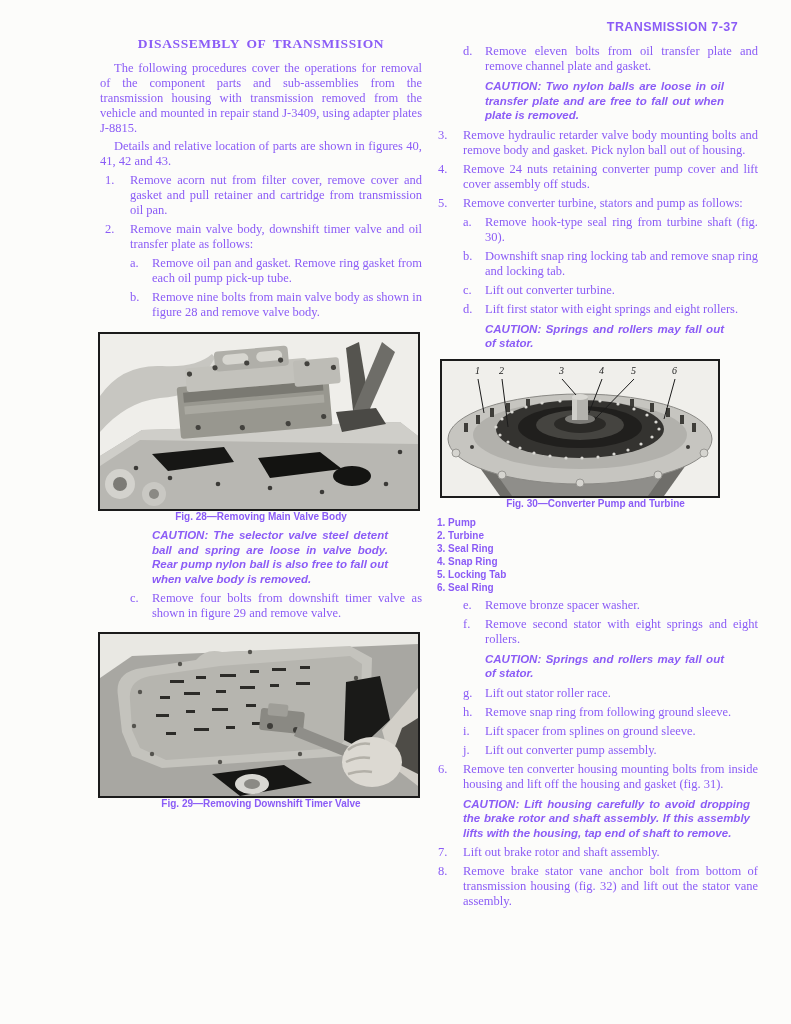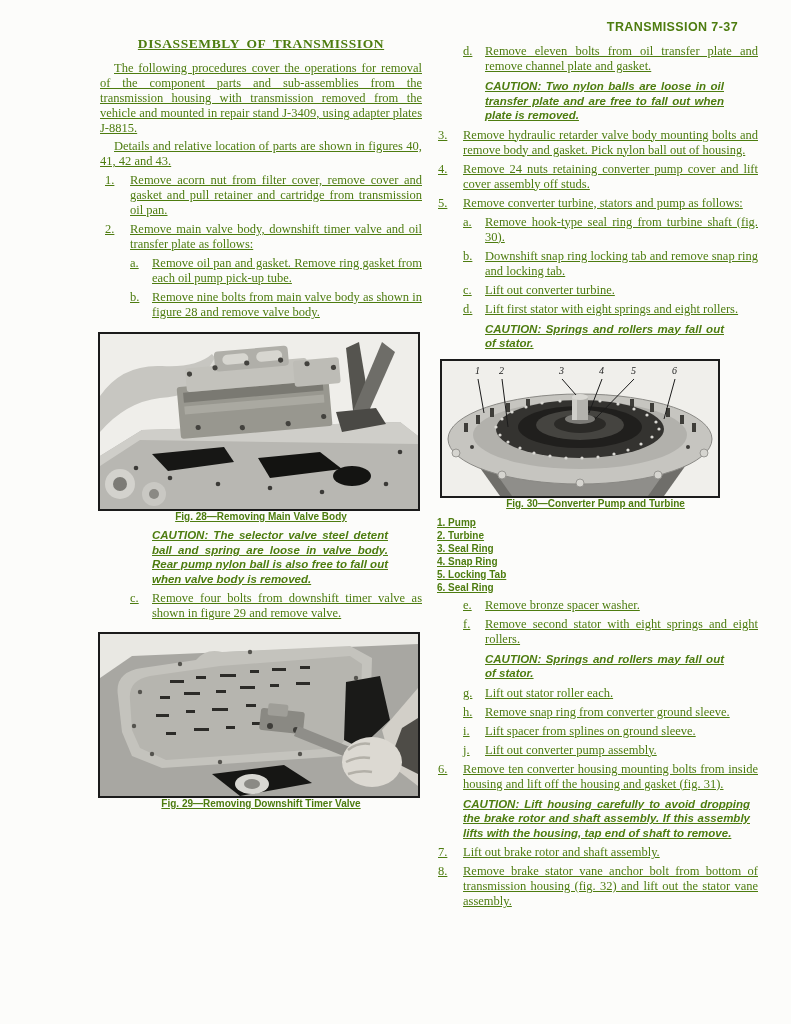--- a/index.html
+++ b/index.html
@@ -1,20 +1,20 @@
 <!DOCTYPE html>
 <html><head>
 <meta charset="utf-8">
 <style>
   html,body{margin:0;padding:0;background:#e8e8e8;}
-  .page{position:relative;width:791px;height:1024px;background:#fcfcfa;color:#4d7c0f;overflow:hidden;
+  .page{position:relative;width:791px;height:1024px;background:#fcfcfa;color:#8b5cf6;overflow:hidden;
         font-family:"Liberation Serif",serif;}
   .page-head{position:absolute;top:20px;left:433px;width:305px;text-align:right;
              font:bold 12.5px/15px "Liberation Sans",sans-serif;letter-spacing:.4px;}
-  .col{position:absolute;top:36px;text-decoration:underline;}
+  .col{position:absolute;top:36px;}
   .col-left{left:100px;width:322px;}
   .col-right{left:433px;top:40px;width:325px;}
   .main-heading{text-align:center;font:bold 13.5px/16px "Liberation Serif",serif;
                 letter-spacing:.6px;word-spacing:3px;margin-bottom:9px;}
   .body-text{font-size:12.5px;line-height:15px;text-align:justify;}
   .para{text-indent:14px;margin-top:3px;}
   .item{display:flex;margin-top:4px;}
   .item .num{flex:0 0 30px;padding-left:5px;box-sizing:border-box;}
   .item .txt{flex:1;text-align:justify;}
   .sub{display:flex;margin-left:30px;margin-top:4px;}
@@ -348,25 +348,25 @@
     </div>
     <div class="sub">
       <div class="lbl">f.</div>
       <div class="txt">Remove second stator with eight springs and eight rollers.</div>
     </div>
 
     <div class="caution">CAUTION: Springs and rollers may fall out of stator.</div>
 
     <div class="sub">
       <div class="lbl">g.</div>
-      <div class="txt">Lift out stator roller each.</div>
+      <div class="txt">Lift out stator roller race.</div>
     </div>
     <div class="sub">
       <div class="lbl">h.</div>
-      <div class="txt">Remove snap ring from converter ground sleeve.</div>
+      <div class="txt">Remove snap ring from following ground sleeve.</div>
     </div>
     <div class="sub">
       <div class="lbl">i.</div>
       <div class="txt">Lift spacer from splines on ground sleeve.</div>
     </div>
     <div class="sub">
       <div class="lbl">j.</div>
       <div class="txt">Lift out converter pump assembly.</div>
     </div>
 

